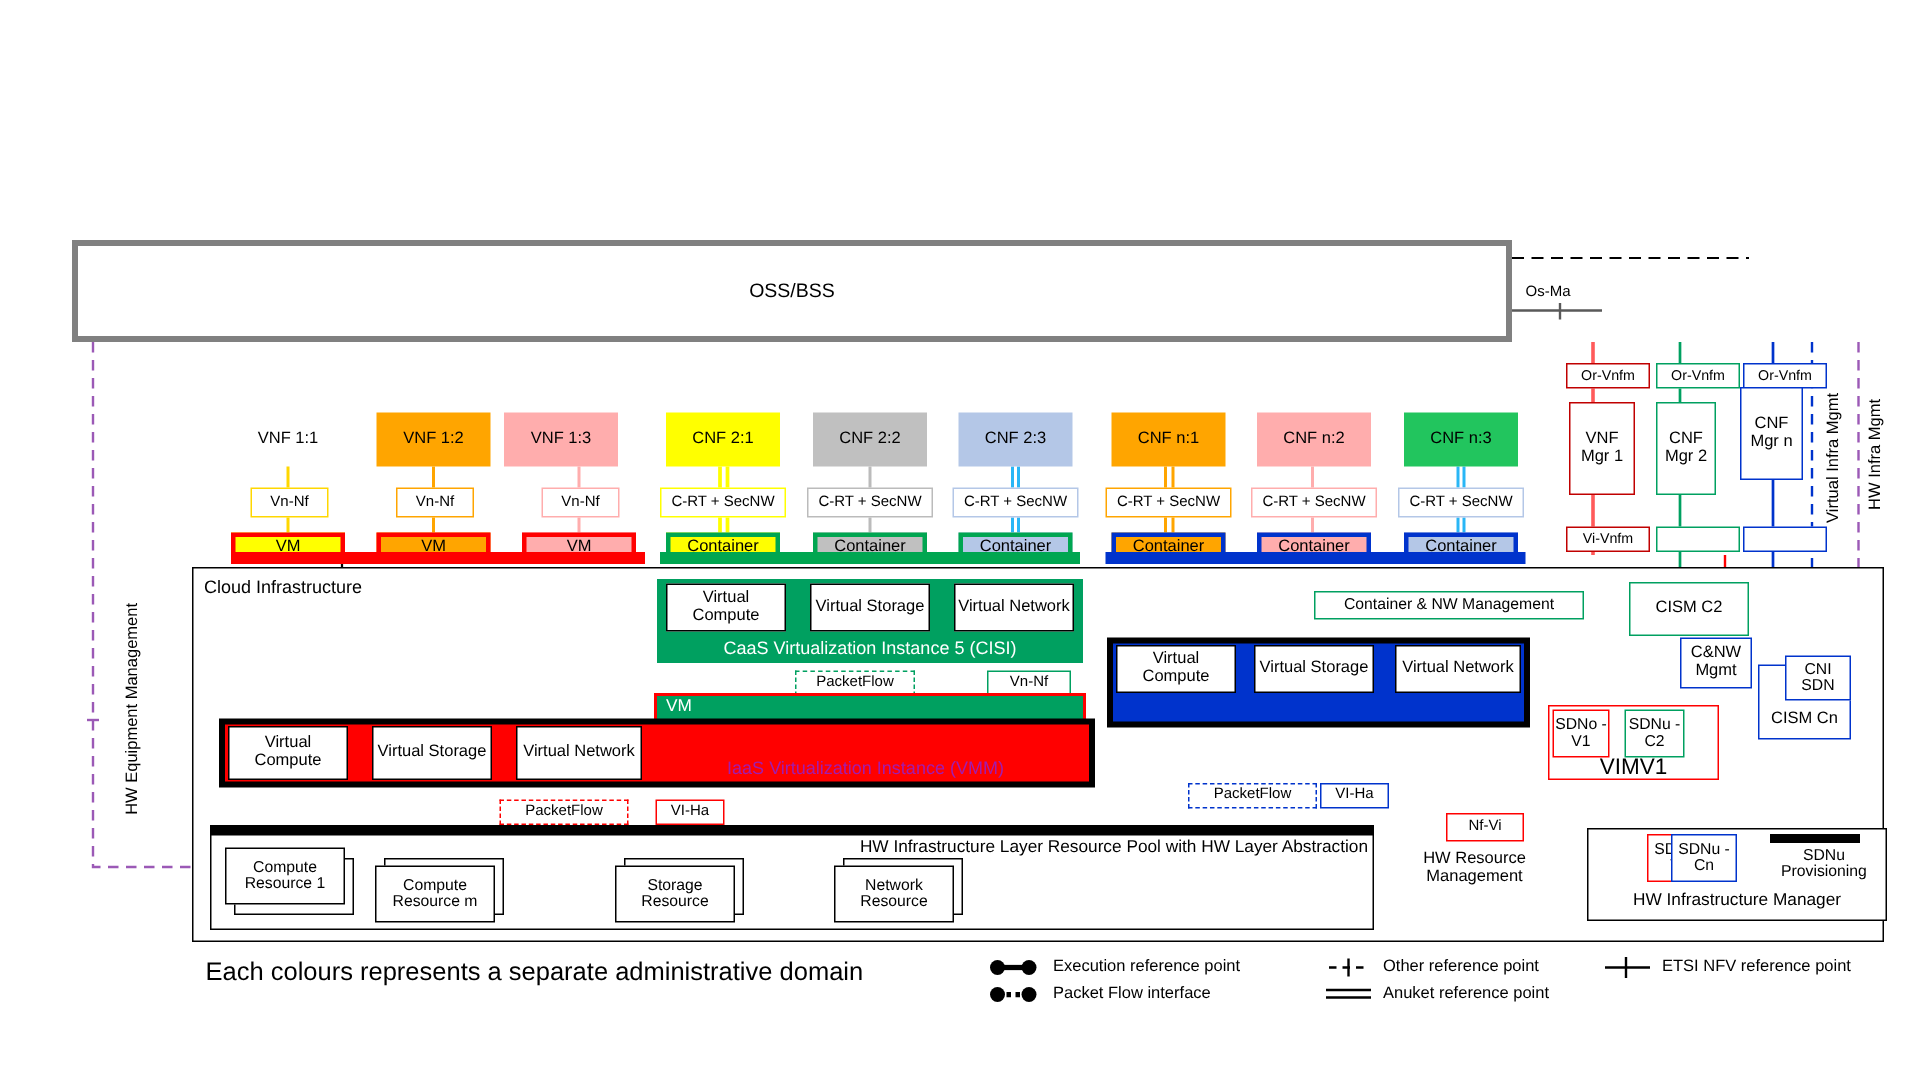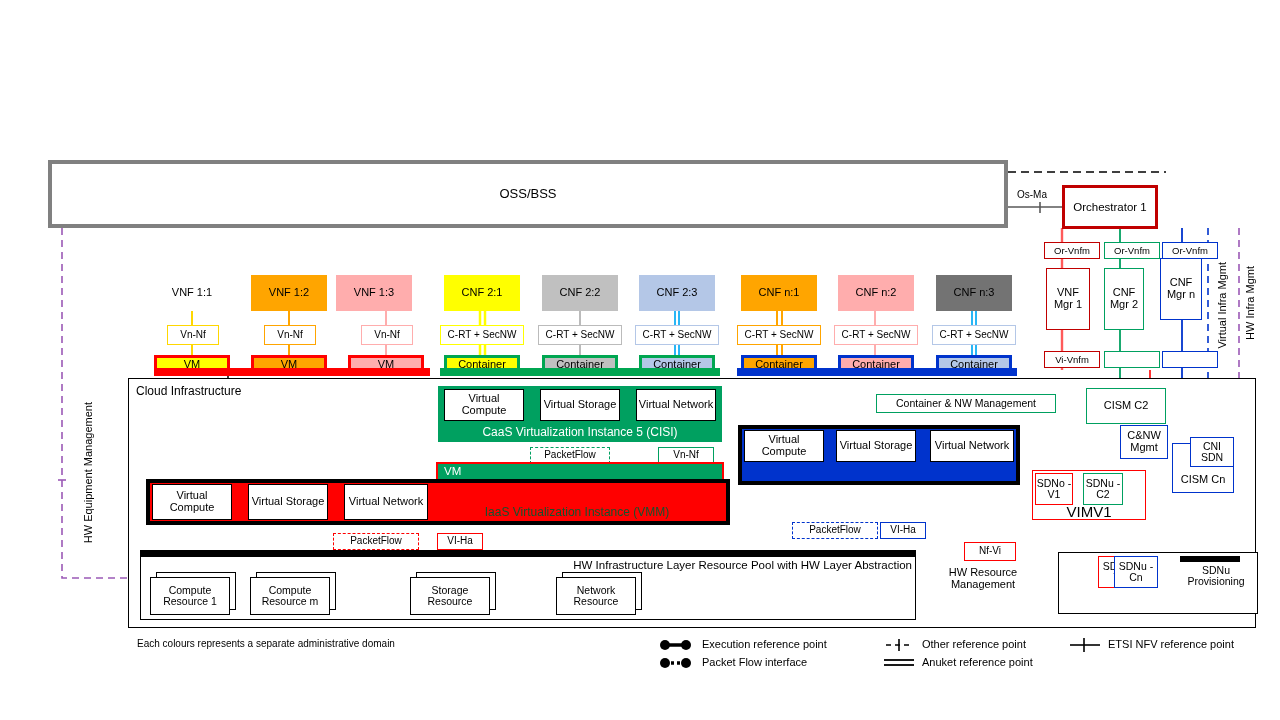--- a/index.html
+++ b/index.html
@@ -131,23 +131,20 @@
     <path d="M337,541 L430,541" stroke="#FF0000" stroke-width="2.5" fill="none" stroke-dasharray="4,4"></path>
     <path d="M430,541 L447,541" stroke="#FF0000" stroke-width="2.5" fill="none"></path>
 
     <path d="M228,372 L228,378" stroke="#000" stroke-width="1.5" fill="none"></path>
   </svg>
 
   <div class="abs ctr ossbss">
     <span>OSS/BSS</span>
   </div>
 
-  <div class="abs ctr" style="left:1062px;top:185px;width:96px;height:44px;border:3px solid #C00000;background:#fff;font-size:11.5px;">
-    <span>Orchestrator 1</span>
-  </div>
   <div class="abs ctr" style="left:1008px;top:188px;width:48px;height:14px;font-size:10px;background:#fff;">Os-Ma</div>
 
   <div class="abs ctr" style="left:1044px;top:242px;width:56px;height:17px;border:1.3px solid #C00000;background:#fff;font-size:9.5px;">Or-Vnfm</div>
   <div class="abs ctr" style="left:1104px;top:242px;width:56px;height:17px;border:1.3px solid #00A060;background:#fff;font-size:9.5px;">Or-Vnfm</div>
   <div class="abs ctr" style="left:1162px;top:242px;width:56px;height:17px;border:1.3px solid #0033CC;background:#fff;font-size:9.5px;">Or-Vnfm</div>
 
   <div class="abs ctr" style="left:1046px;top:268px;width:44px;height:62px;border:1.6px solid #C00000;background:#fff;font-size:11px;">
     <span>VNF Mgr 1</span>
   </div>
   <div class="abs ctr" style="left:1104px;top:268px;width:40px;height:62px;border:1.6px solid #00A060;background:#fff;font-size:11px;">
@@ -238,21 +235,21 @@
   <div class="abs ctr fnbox" style="left:838px;top:275px;background:#FFADAD;">
     <span>CNF n:2</span>
     </div>
   <div class="abs ctr rp" style="left:834px;top:325px;width:84px;border-color:#FFADAD;">
     <span>C-RT + SecNW</span>
     </div>
   <div class="abs ctr exec" style="left:838px;top:355px;width:76px;background:#FFADAD;border:3px solid #0033CC;">
       <span>Container</span>
     </div>
 
-  <div class="abs ctr fnbox" style="left:936px;top:275px;background:#737373;">
+  <div class="abs ctr fnbox" style="left:936px;top:275px;background:#22c55e;">
     <span>CNF n:3</span>
     </div>
   <div class="abs ctr rp" style="left:932px;top:325px;width:84px;border-color:#B4C7E7;">
     <span>C-RT + SecNW</span>
     </div>
   <div class="abs ctr exec" style="left:936px;top:355px;width:76px;background:#B4C7E7;border:3px solid #0033CC;">
       <span>Container</span>
     </div>
 
   <div class="abs" style="left:154px;top:368px;width:276px;height:8px;background:#FF0000;"></div>
@@ -296,36 +293,36 @@
   <div class="abs" style="left:150px;top:483px;width:576px;height:38px;background:#FF0000;"></div>
   <div class="abs ctr vtile" style="left:152px;top:484px;width:80px;height:36px;">
     <span>Virtual Compute</span>
     </div>
   <div class="abs ctr vtile" style="left:248px;top:484px;width:80px;height:36px;">
     <span>Virtual Storage</span>
     </div>
   <div class="abs ctr vtile" style="left:344px;top:484px;width:84px;height:36px;">
     <span>Virtual Network</span>
     </div>
-  <div class="abs ctr" style="left:432px;top:503px;width:290px;height:18px;color:#14532d;font-size:12px;text-align:right;">IaaS Virtualization Instance (VMM)</div>
+  <div class="abs ctr" style="left:432px;top:503px;width:290px;height:18px;color:#a21caf;font-size:12px;text-align:right;">IaaS Virtualization Instance (VMM)</div>
 
   <div class="abs ctr" style="left:333px;top:533px;width:86px;height:17px;border:1.3px dashed #FF0000;background:#fff;font-size:10px;">PacketFlow</div>
   <div class="abs ctr" style="left:437px;top:533px;width:46px;height:17px;border:1.3px solid #FF0000;background:#fff;font-size:10px;">VI-Ha</div>
 
   <div class="abs ctr" style="left:792px;top:522px;width:86px;height:17px;border:1.3px dashed #0033CC;background:#fff;font-size:10px;">PacketFlow</div>
   <div class="abs ctr" style="left:880px;top:522px;width:46px;height:17px;border:1.3px solid #0033CC;background:#fff;font-size:10px;">VI-Ha</div>
 
   <div class="abs ctr" style="left:964px;top:499px;width:52px;height:19px;border:1.3px solid #FF0000;background:#fff;font-size:10px;margin-top:43px;">Nf-Vi</div>
 
   <div class="abs hwbar"></div>
   <div class="abs hwpool"></div>
   <div class="abs" style="left:482px;top:559px;width:430px;text-align:right;font-size:11.5px;">HW Infrastructure Layer Resource Pool with HW Layer Abstraction</div>
 
   <div class="abs resshadow" style="left:156px;top:572px;"></div>
-  <div class="abs ctr res" style="left:150px;top:577px;">
+  <div class="abs ctr res" style="left:150px;top:565px;">
     <span>Compute Resource 1</span>
     </div>
 
   <div class="abs resshadow" style="left:256px;top:572px;"></div>
   <div class="abs ctr res" style="left:250px;top:577px;">
     <span>Compute Resource m</span>
     </div>
 
   <div class="abs resshadow" style="left:416px;top:572px;"></div>
   <div class="abs ctr res" style="left:410px;top:577px;">
@@ -366,22 +363,23 @@
 
   <div class="abs" style="left:1058px;top:552px;width:200px;height:62px;border:1.5px solid #000;background:#fff;"></div>
   <div class="abs ctr" style="left:1062px;top:556px;width:44px;height:32px;border:1.5px solid #FF0000;background:#fff;font-size:10.5px;margin-left:36px;">
     <span>SDNu -V1</span>
     </div>
   <div class="abs ctr" style="left:1114px;top:556px;width:44px;height:32px;border:1.5px solid #0033CC;background:#fff;font-size:10.5px;">
     <span>SDNu -Cn</span>
     </div>
   <div class="abs" style="left:1180px;top:556px;width:60px;height:6px;background:#000;"></div>
   <div class="abs ctr" style="left:1180px;top:562px;width:72px;height:28px;font-size:10.5px;">SDNu Provisioning</div>
-
-  <div class="abs" style="left:137px;top:638px;font-size:10px;">Each colours represents a separate administrative domain</div>
+  <div class="abs ctr" style="left:1058px;top:590px;width:200px;height:20px;font-size:11.5px;">HW Infrastructure Manager</div>
+
+  <div class="abs" style="left:137px;top:638px;font-size:17px;">Each colours represents a separate administrative domain</div>
 
   <svg style="left:0;top:0;">
 
     <circle cx="665" cy="645" r="5" fill="#000"></circle>
     <line x1="665" y1="645" x2="686" y2="645" stroke="#000" stroke-width="3.5"></line>
     <circle cx="686" cy="645" r="5" fill="#000"></circle>
 
     <circle cx="665" cy="663" r="5" fill="#000"></circle>
     <line x1="665" y1="663" x2="686" y2="663" stroke="#000" stroke-width="3.5" stroke-dasharray="3,3"></line>
     <circle cx="686" cy="663" r="5" fill="#000"></circle>

